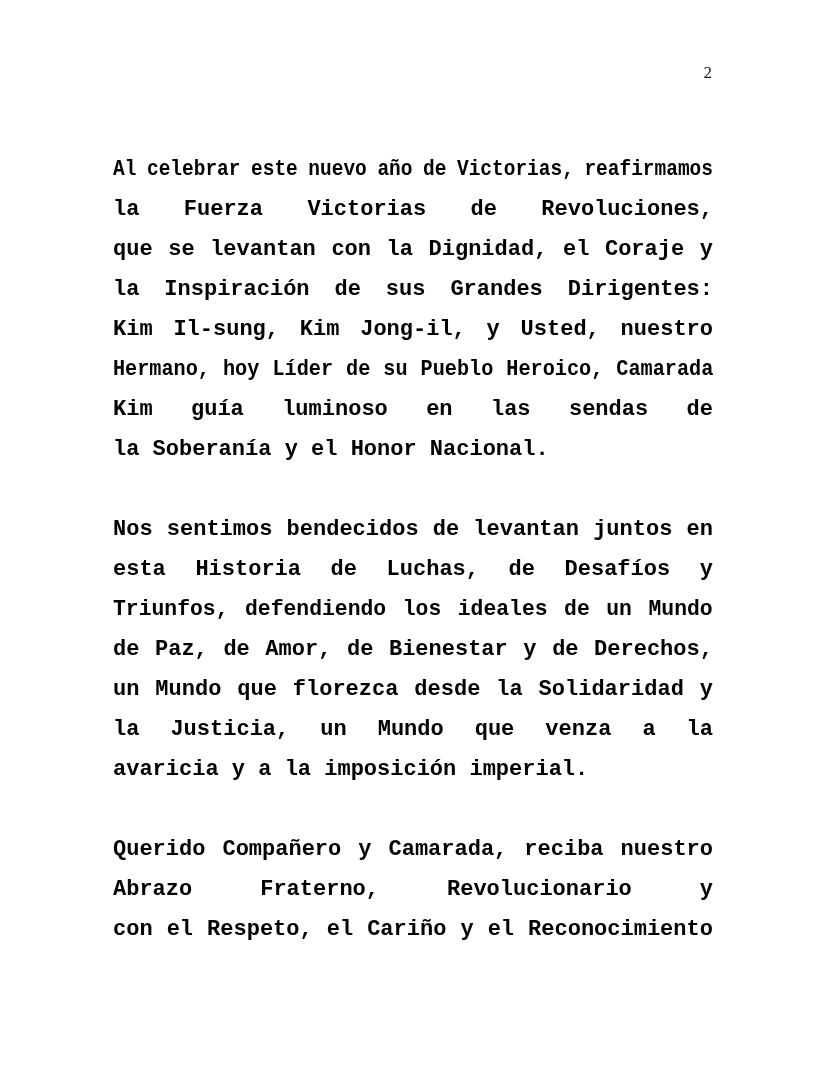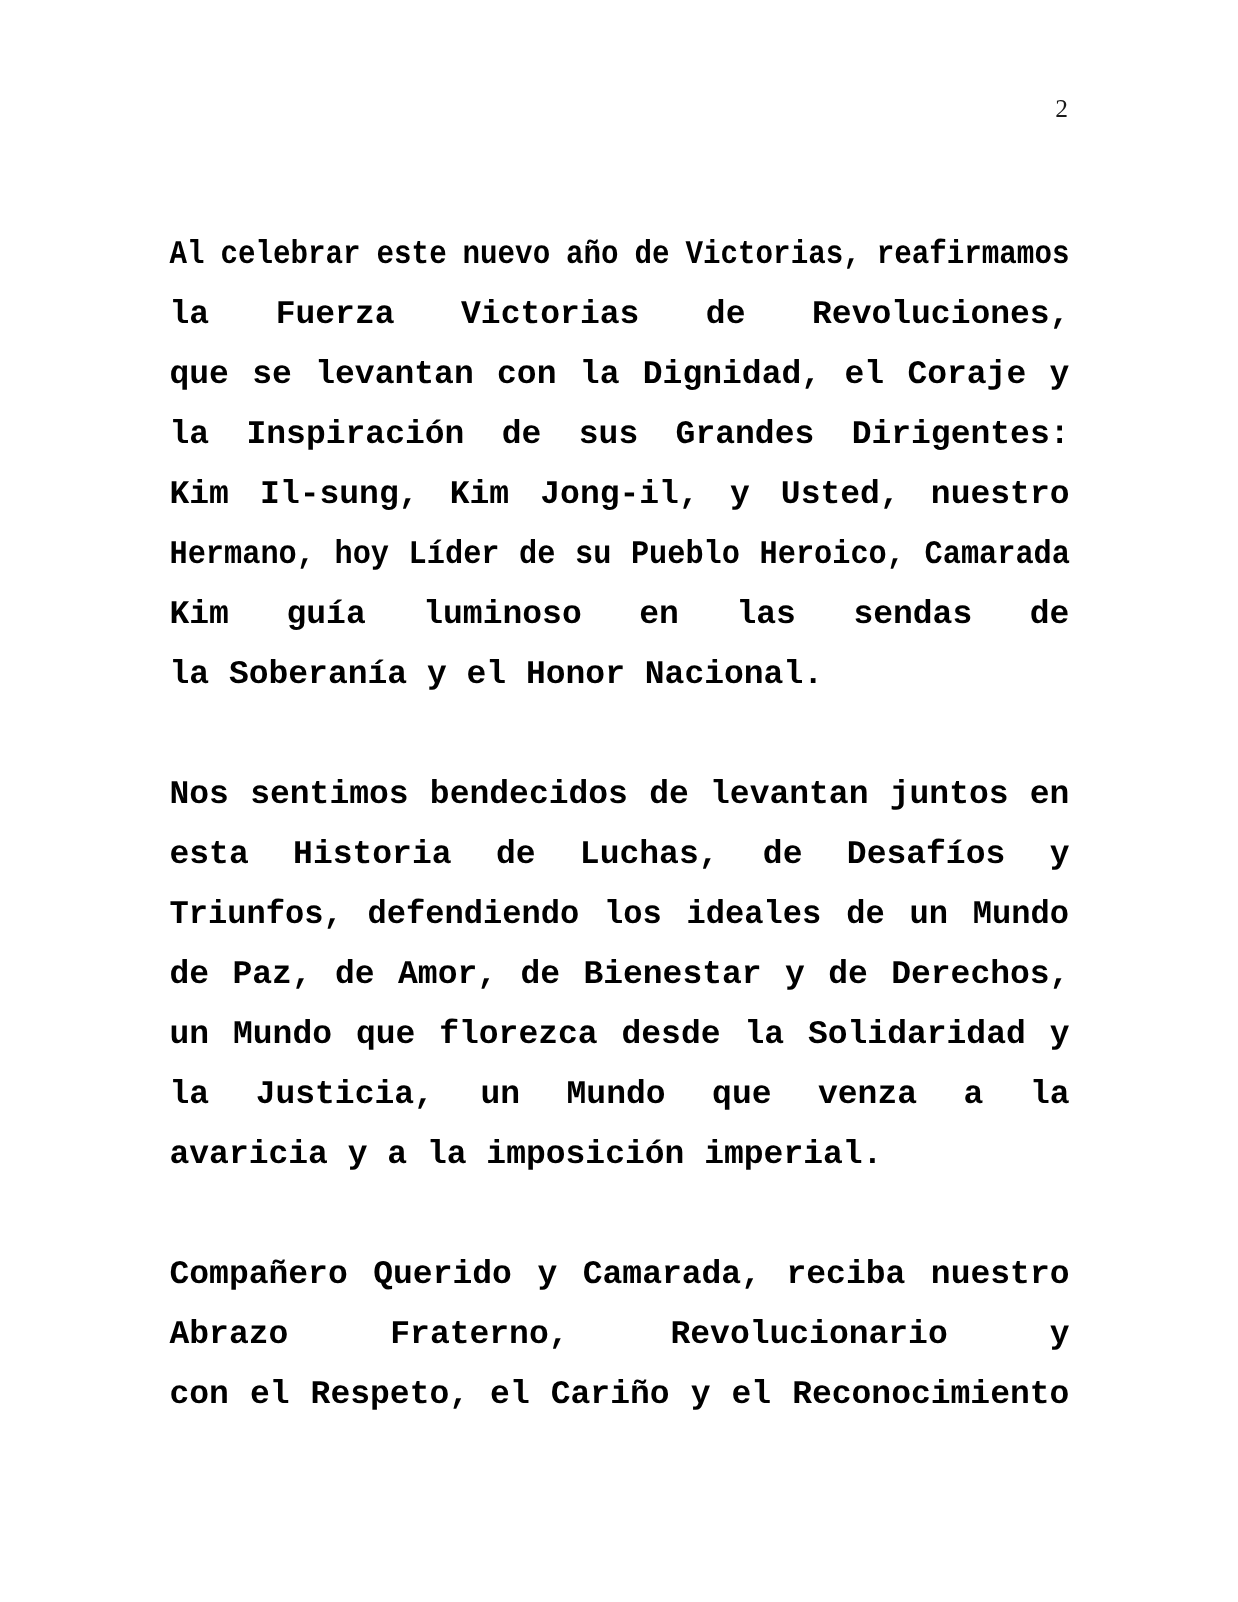--- a/index.html
+++ b/index.html
@@ -84,19 +84,19 @@
       <div class="para">
         <div class="line j"><span>Nos</span><span>sentimos</span><span>bendecidos</span><span>de</span><span>levantan</span><span>juntos</span><span>en</span></div>
         <div class="line j"><span>esta</span><span>Historia</span><span>de</span><span>Luchas,</span><span>de</span><span>Desafíos</span><span>y</span></div>
         <div class="line c97 j"><span>Triunfos,</span><span>defendiendo</span><span>los</span><span>ideales</span><span>de</span><span>un</span><span>Mundo</span></div>
         <div class="line j"><span>de</span><span>Paz,</span><span>de</span><span>Amor,</span><span>de</span><span>Bienestar</span><span>y</span><span>de</span><span>Derechos,</span></div>
         <div class="line j"><span>un</span><span>Mundo</span><span>que</span><span>florezca</span><span>desde</span><span>la</span><span>Solidaridad</span><span>y</span></div>
         <div class="line j"><span>la</span><span>Justicia,</span><span>un</span><span>Mundo</span><span>que</span><span>venza</span><span>a</span><span>la</span></div>
         <div class="line">avaricia y a la imposición imperial.</div>
       </div>
       <div class="para">
-        <div class="line j"><span>Compañero</span><span>Querido</span><span>y</span><span>Camarada,</span><span>reciba</span><span>nuestro</span></div>
+        <div class="line j"><span>Querido</span><span>Compañero</span><span>y</span><span>Camarada,</span><span>reciba</span><span>nuestro</span></div>
         <div class="line j"><span>Abrazo</span><span>Fraterno,</span><span>Revolucionario</span><span>y</span></div>
         <div class="line j"><span>con</span><span>el</span><span>Respeto,</span><span>el</span><span>Cariño</span><span>y</span><span>el</span><span>Reconocimiento</span></div>
       </div>
     </div>
 
 </div>
 
 </body></html>

